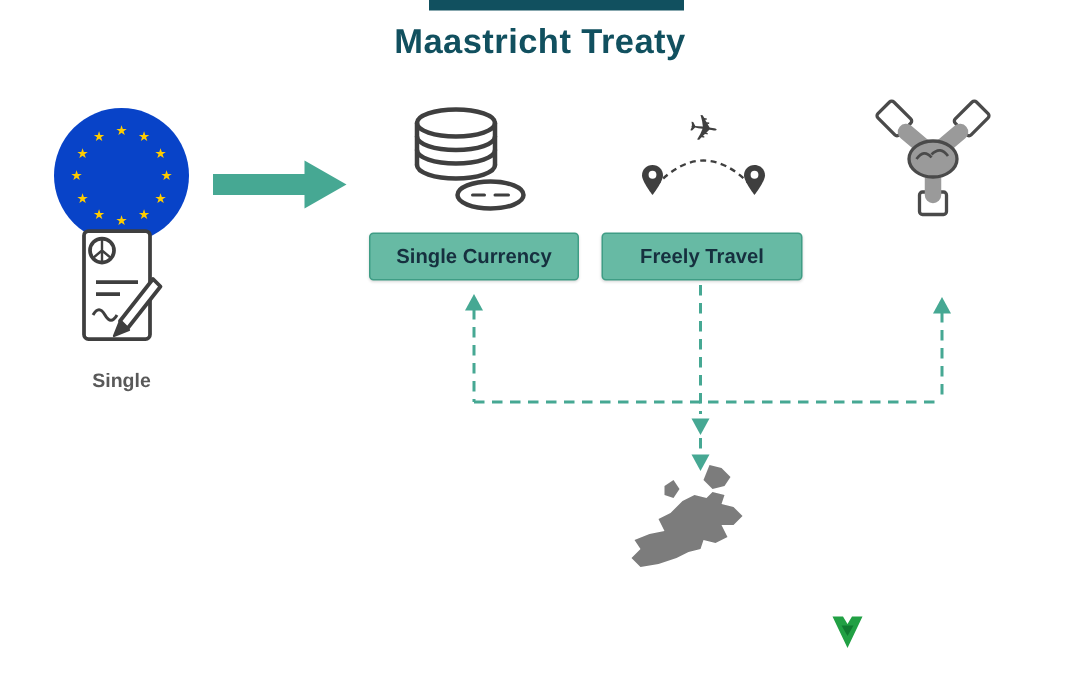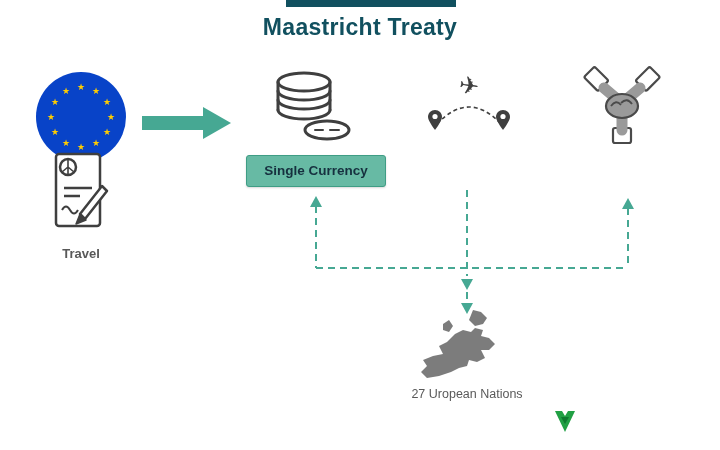--- a/index.html
+++ b/index.html
@@ -86,21 +86,21 @@
         <circle cx="18" cy="17" r="8"></circle>
         <path d="M18,9 V25 M18,17 L12,22 M18,17 L24,22" fill="none" stroke-width="1.6"></path>
         <path d="M14,38 H42 M14,46 H30" fill="none"></path>
         <path d="M12,60 q4,-7 8,0 q4,7 8,0" fill="none" stroke-width="2"></path>
         <path d="M30,64 L52,36 L57,41 L35,69 Z"></path>
         <path d="M26,74 l4,-10 6,6 z" fill="var(--icon-stroke)" stroke-width="1.5"></path>
       </g>
     </svg>
   </span>
 
-  <div id="treaty-label" class="abs">Travel</div>
+  <div id="treaty-label" class="abs">Single</div>
 
   <div id="big-arrow-shaft" class="abs"></div>
   <div id="big-arrow-head" class="abs"></div>
 
   <span id="coins-icon" class="abs pillar-icon">
     <svg width="84" height="84" viewBox="0 0 84 84">
       <g stroke="var(--icon-stroke)" stroke-width="3" fill="#fff" stroke-linecap="round">
         <path d="M8,16 a26,9 0 1 0 52,0 a26,9 0 1 0 -52,0"></path>
         <path d="M8,16 V44 M60,16 V44" fill="none"></path>
         <path d="M8,25 a26,9 0 0 0 52,0 M8,34 a26,9 0 0 0 52,0 M8,44 a26,9 0 0 0 52,0" fill="none"></path>
@@ -138,20 +138,23 @@
         <path d="M24,24 L37,35 M60,24 L47,35 M42,66 L42,52" stroke="#9a9a9a" stroke-width="11" stroke-linecap="round"></path>
         <ellipse cx="42" cy="42" rx="16" ry="12" fill="#9a9a9a"></ellipse>
         <path d="M31,42 q5,-7 10,-1 M41,39 q6,-6 11,1" fill="none" stroke-width="1.8"></path>
       </g>
     </svg>
   </span>
 
   <div id="box-currency" class="abs pill-box">
     <span>Single Currency</span>
   </div>
+  <div id="box-travel" class="abs pill-box">
+    <span>Freely Travel</span>
+  </div>
 
   <svg id="connectors" class="abs" width="720" height="450" viewBox="0 0 720 450">
     <g stroke="var(--teal)" stroke-width="2" fill="none" stroke-dasharray="7 5">
       <path d="M316,206 V268"></path>
       <path d="M628,208 V268"></path>
       <path d="M316,268 H628"></path>
       <path d="M467,190 V276"></path>
       <path d="M467,292 V302"></path>
     </g>
     <g fill="var(--teal)" stroke="none">
@@ -165,21 +168,20 @@
   <span id="europe-map" class="abs">
     <svg width="100" height="76" viewBox="0 0 100 76">
       <g fill="var(--map-gray)">
         <path d="M56,2 L64,4 L70,10 L66,16 L58,18 L52,12 Z"></path>
         <path d="M26,16 L32,12 L36,18 L32,24 L26,22 Z"></path>
         <path d="M38,26 L46,22 L54,24 L58,20 L66,22 L64,28 L72,30 L78,36 L72,42 L64,42 L68,50 L60,54 L52,52 L50,58 L42,60 L34,64 L22,68 L10,70 L4,64 L10,58 L6,52 L16,48 L26,46 L22,38 L30,34 Z"></path>
       </g>
     </svg>
   </span>
 
-  <div id="map-label" class="abs">27 Uropean Nations</div>
 
   <div id="logo" class="abs">
     <span>
       <svg width="26" height="26" viewBox="0 0 26 26">
         <path d="M3,3 L10,3 L13,8 L16,3 L23,3 L13,24 Z" fill="var(--logo-green)"></path>
         <path d="M9,9 L13,16 L17,9 Z" fill="#0f7a30"></path>
       </svg>
     </span>
   </div>
 

